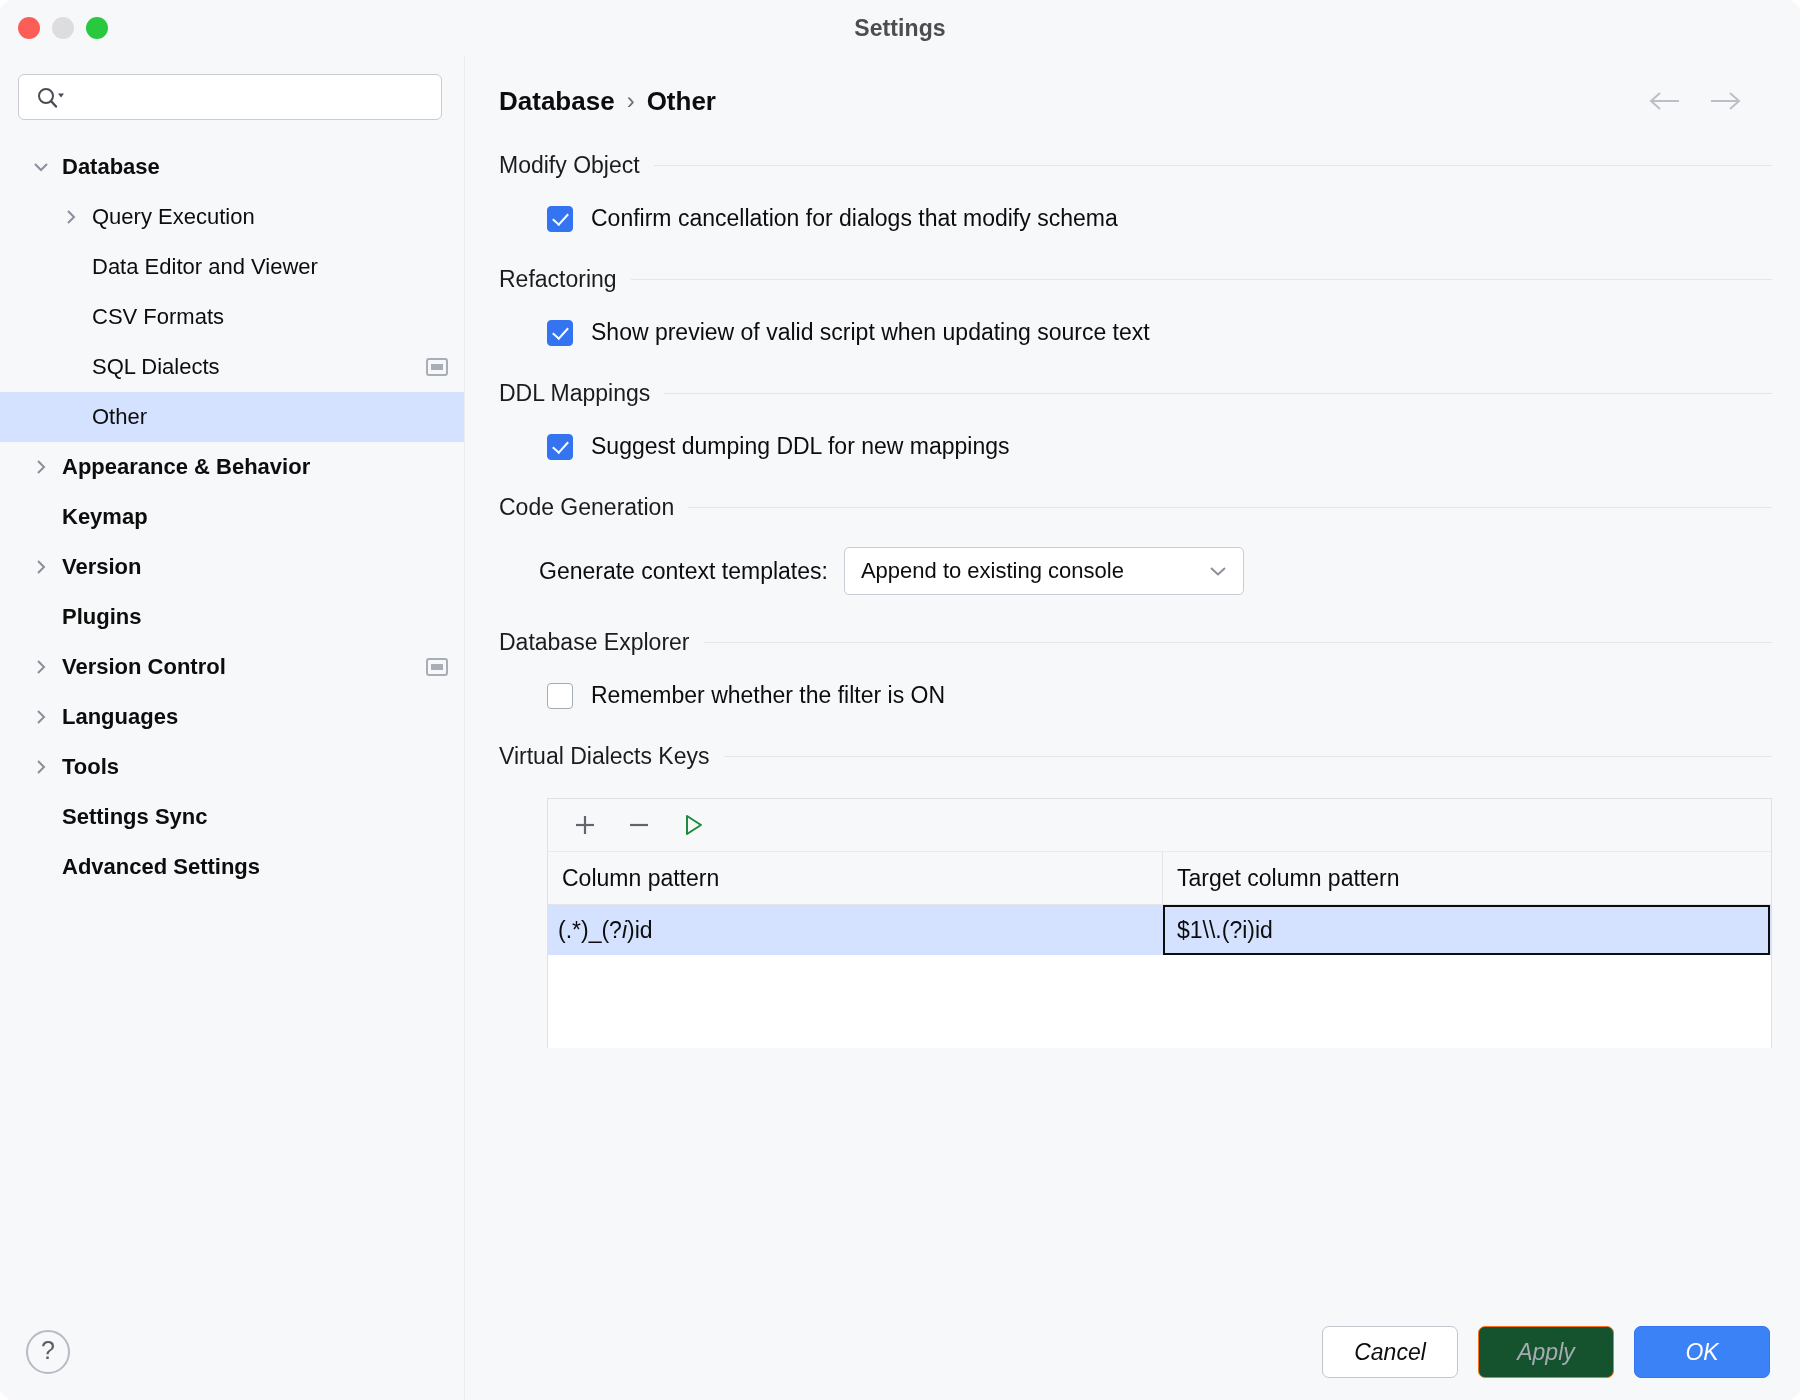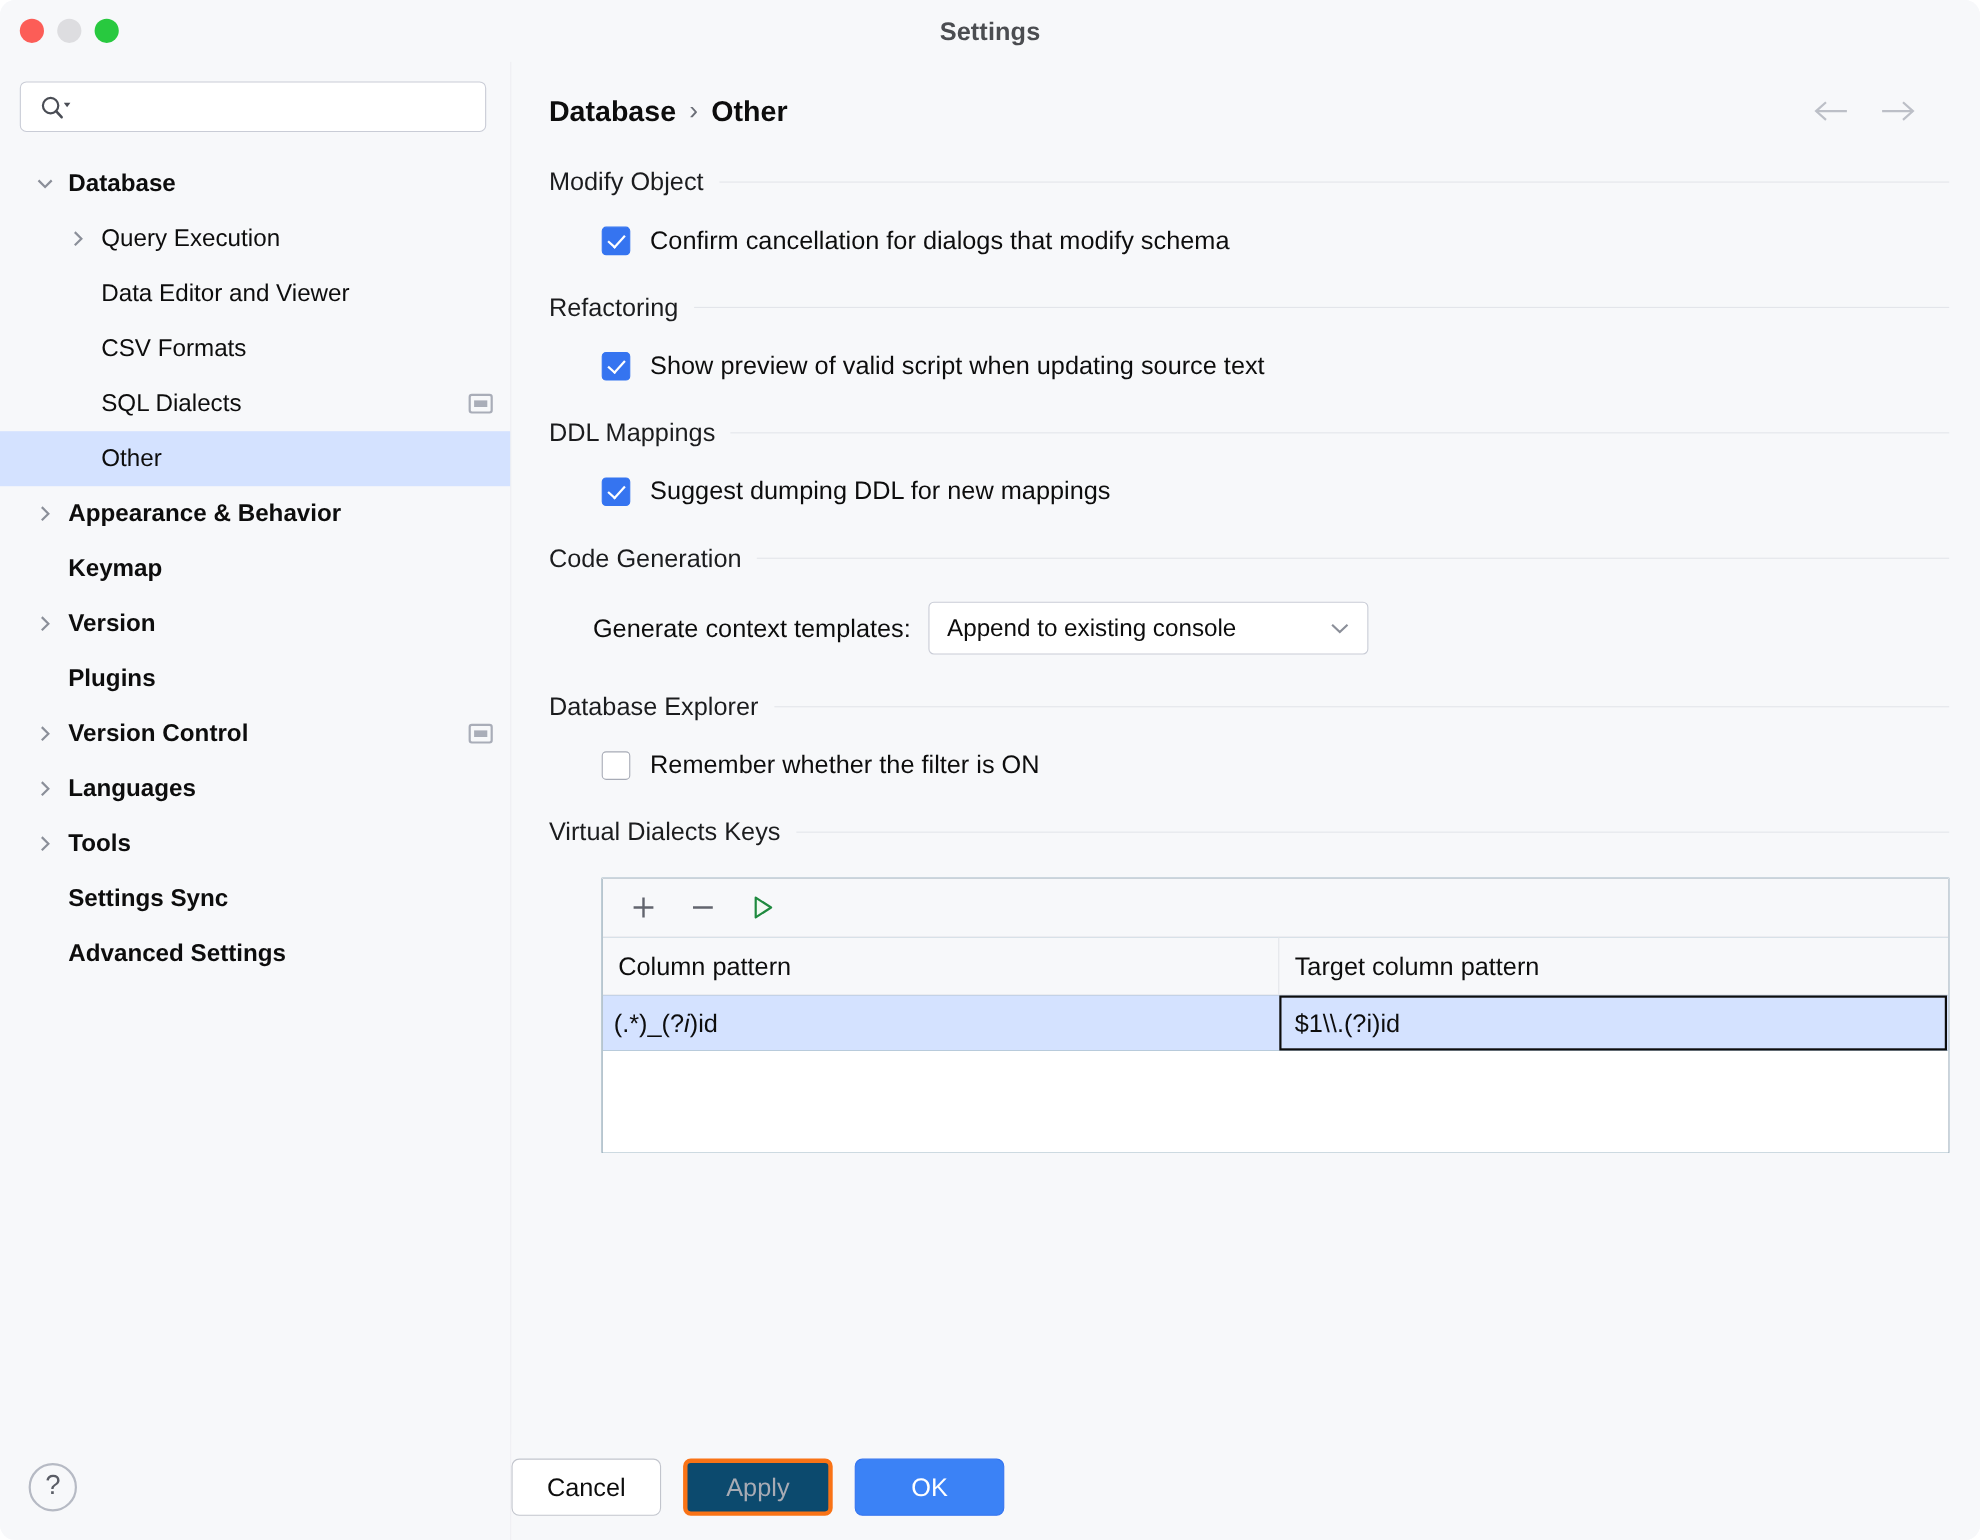--- a/index.html
+++ b/index.html
@@ -385,45 +385,47 @@
     background: #ffffff;
     height: 96px;
   }
 
   
   .bottom-bar {
     flex: 0 0 auto;
     height: 96px;
     display: flex;
     align-items: center;
+    justify-content: flex-end;
     padding-right: 30px;
     gap: 20px;
     background: #f7f8fa;
+    font-style: italic;
   }
   .btn {
     height: 52px;
     min-width: 136px;
     border-radius: 7px;
     font-family: "Liberation Sans", sans-serif;
     font-size: 23px;
     display: flex;
     align-items: center;
     justify-content: center;
     box-sizing: border-box;
     cursor: pointer;
     padding: 0 22px;
   }
   .btn.secondary {
     background: #ffffff;
     border: 1px solid #c2c5cd;
     color: #0d0d0d;
   }
   .btn.disabled {
-    background: #0c4a6e;
-    border: 4px solid #f97316;
+    background: #14532d;
+    border: 1px solid #f97316;
     color: #a8abb4;
     cursor: default;
   }
   .btn.primary {
     background: #3b82f6;
     border: 1px solid #3574f0;
     color: #ffffff;
   }
   .ital { font-style: italic; }
 </style>

